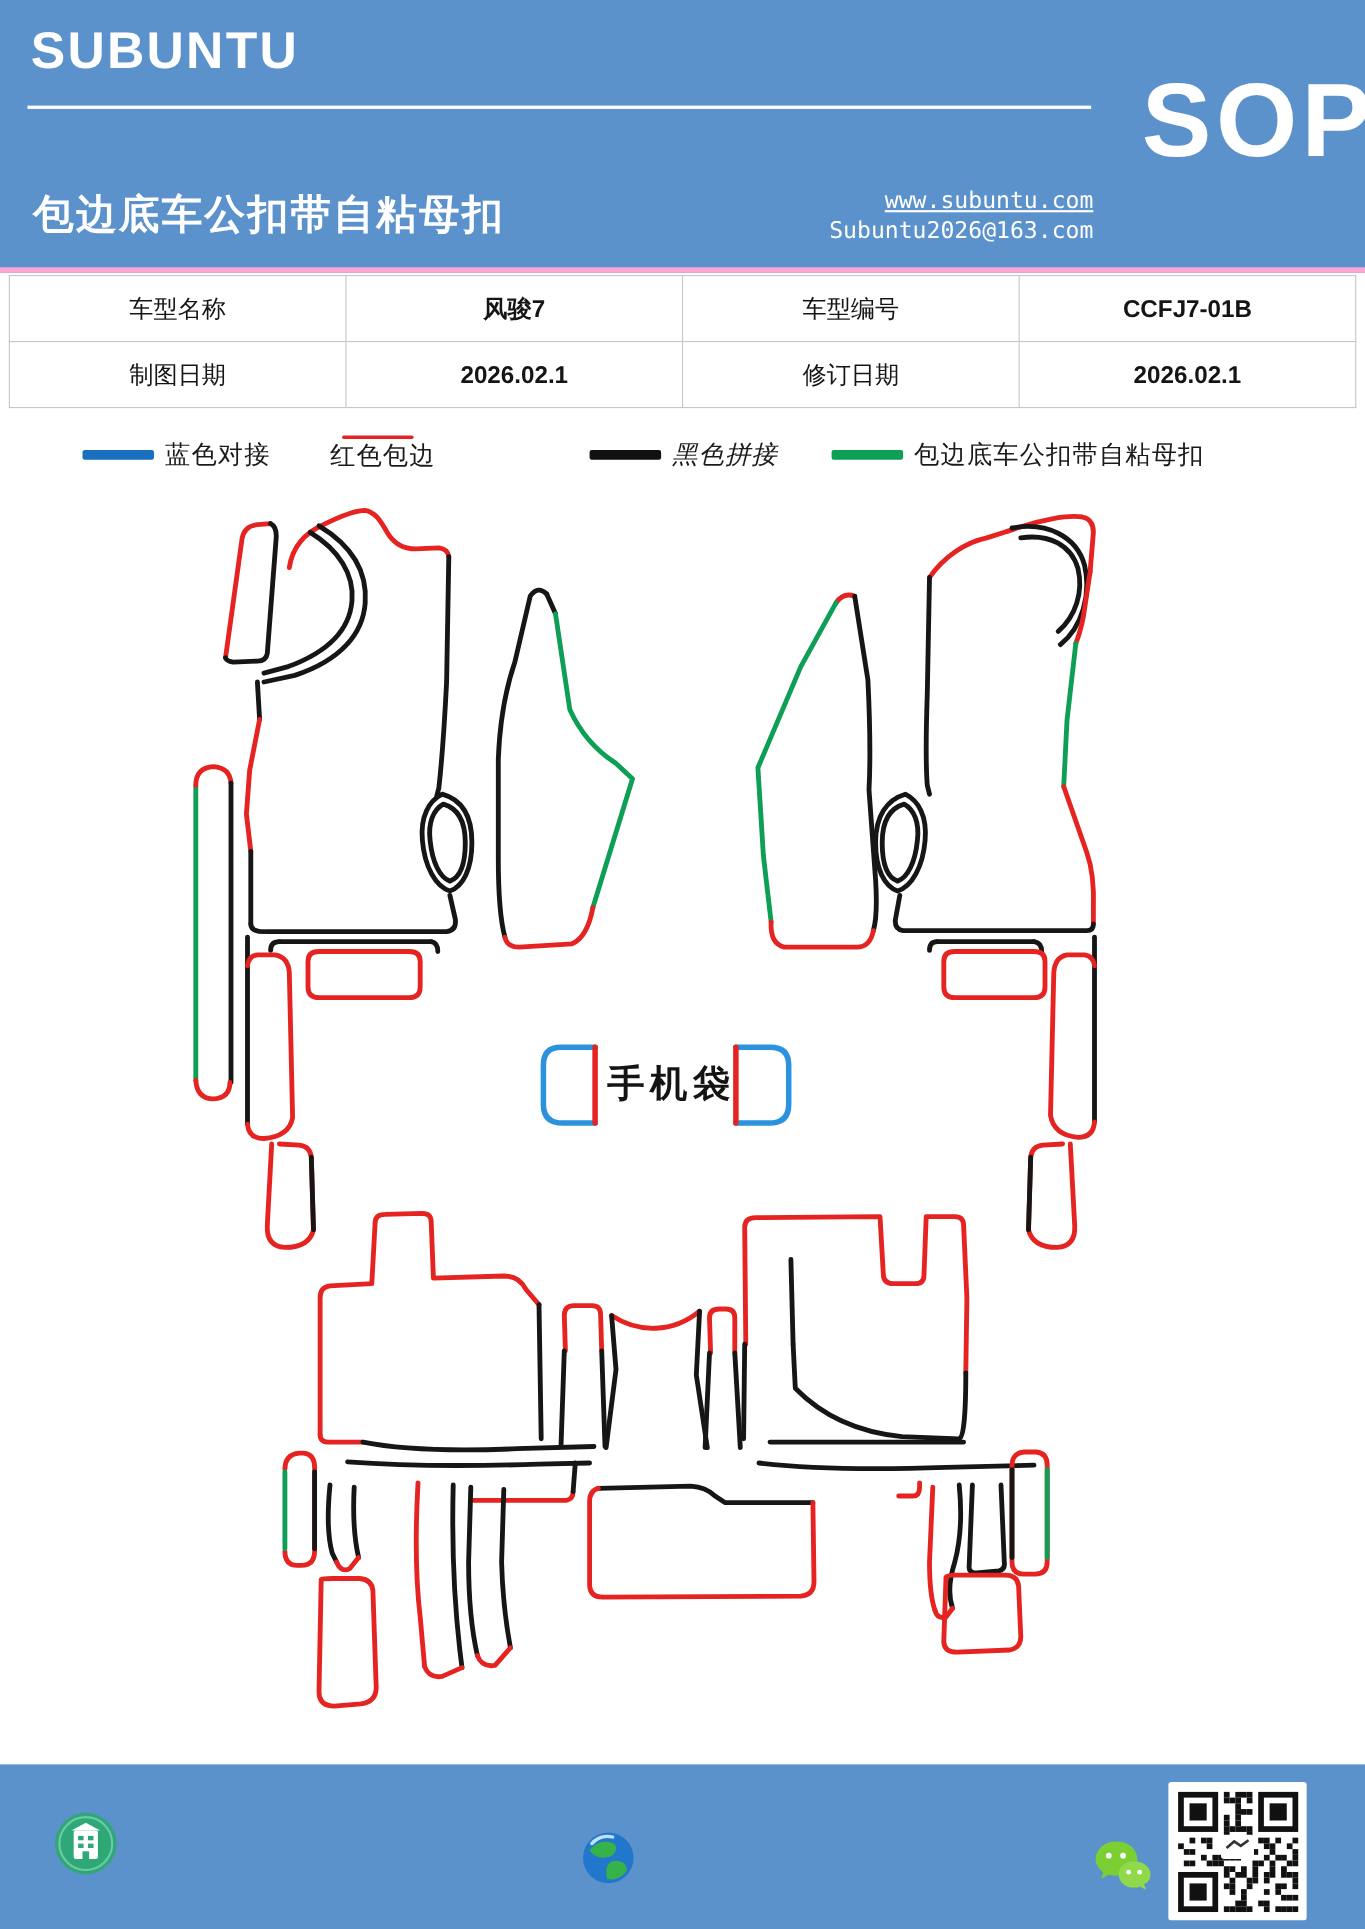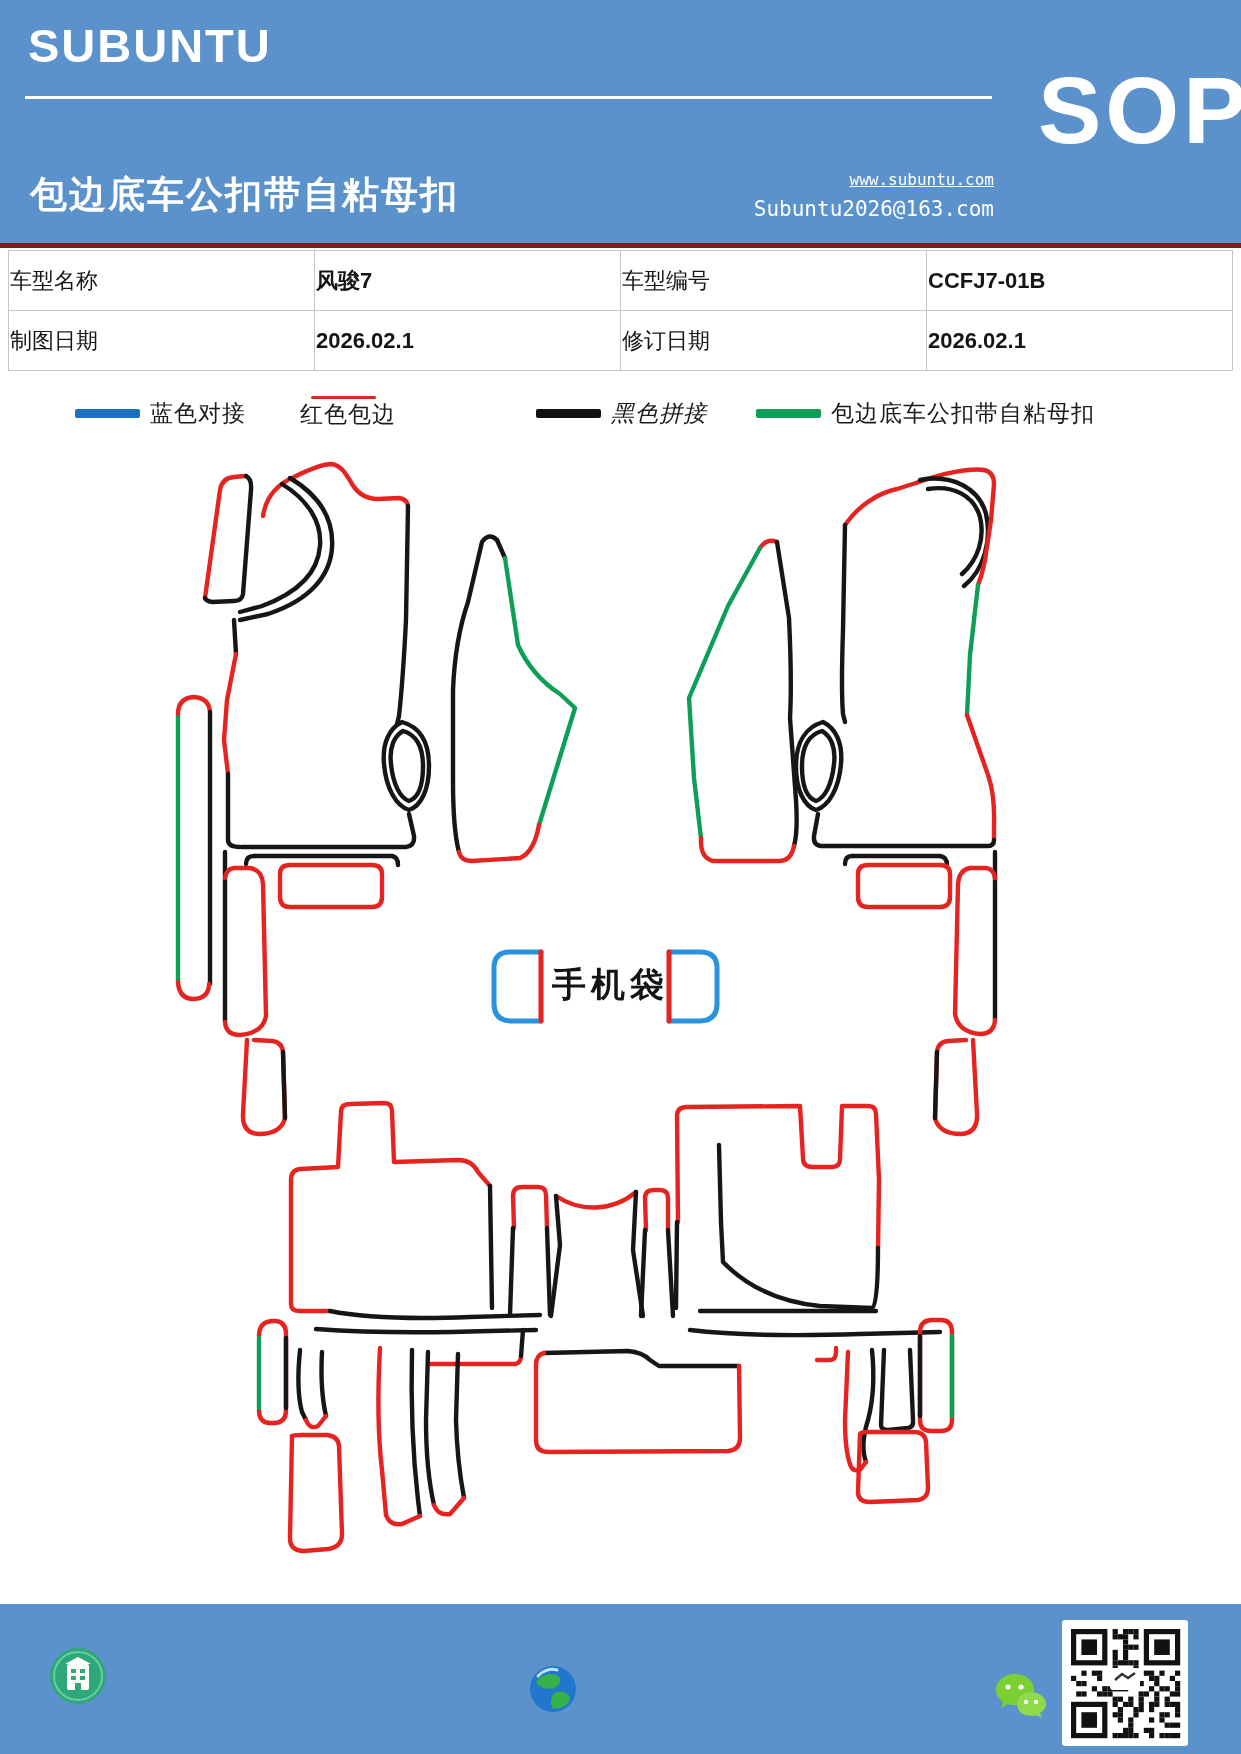--- a/index.html
+++ b/index.html
@@ -1,34 +1,34 @@
 <!DOCTYPE html>
 <html><head>
 <meta charset="utf-8">
 <style>
   html,body{margin:0;padding:0;background:#ffffff;}
   #page{position:relative;width:1241px;height:1754px;background:#ffffff;overflow:hidden;
         font-family:"Liberation Sans","DejaVu Sans",sans-serif;}
   
   .band{position:absolute;left:0;width:1241px;background:#5b92cc;}
-  #header-band{top:0;height:243px;border-bottom:5px solid #7f1d1d;}
+  #header-band{top:0;height:243px;border-bottom:5px solid #f9a8d4;}
   #logo{position:absolute;left:28px;top:18px;color:#fff;font-size:47px;font-weight:800;
         letter-spacing:2px;font-stretch:condensed;}
   #header-line{position:absolute;left:25px;top:96px;width:967px;height:3px;background:#fff;}
   #doc-title{position:absolute;left:30px;top:170px;color:#fff;font-size:37px;font-weight:700;letter-spacing:2px;}
   #company-top{position:absolute;right:247px;top:104px;color:#fff;font-size:26px;letter-spacing:1px;}
-  #site-top{position:absolute;right:247px;top:170px;color:#fff;font-size:16px;
+  #site-top{position:absolute;right:247px;top:170px;color:#fff;font-size:21px;
             font-family:"DejaVu Sans Mono","Liberation Mono",monospace;text-decoration:underline;}
   #email-top{position:absolute;right:247px;top:197px;color:#fff;font-size:21px;
             font-family:"DejaVu Sans Mono","Liberation Mono",monospace;}
   #sop{position:absolute;left:1038px;top:56px;color:#fff;font-size:95px;font-weight:700;letter-spacing:4px;}
   
   #info-table{position:absolute;left:8px;top:250px;width:1225px;border-collapse:collapse;
               background:#fff;table-layout:fixed;}
-  #info-table td{border:1px solid #c6c6c6;height:57px;text-align:left;vertical-align:middle;
+  #info-table td{border:1px solid #c6c6c6;height:57px;text-align:center;vertical-align:middle;
                  font-size:22px;color:#151515;}
   #info-table td.val{font-weight:600;}
   
   #legend{position:absolute;left:0;top:396px;width:1114px;height:34px;}
   .leg-item{position:absolute;top:0;height:34px;display:flex;align-items:center;}
   .leg-swatch{display:inline-block;width:65px;height:9px;border-radius:2px;margin-right:10px;}
   .leg-label{font-size:23px;color:#1a1a1a;letter-spacing:1px;white-space:nowrap;}
   #leg-0{left:75px;} #leg-1{left:300px;flex-direction:column;} #leg-2{left:536px;font-style:italic;} #leg-3{left:756px;}
   .sw-blue{background:#1a6fc0;} .sw-red{background:#e52421;} .sw-black{background:#111;} .sw-green{background:#0d9f56;}
   

